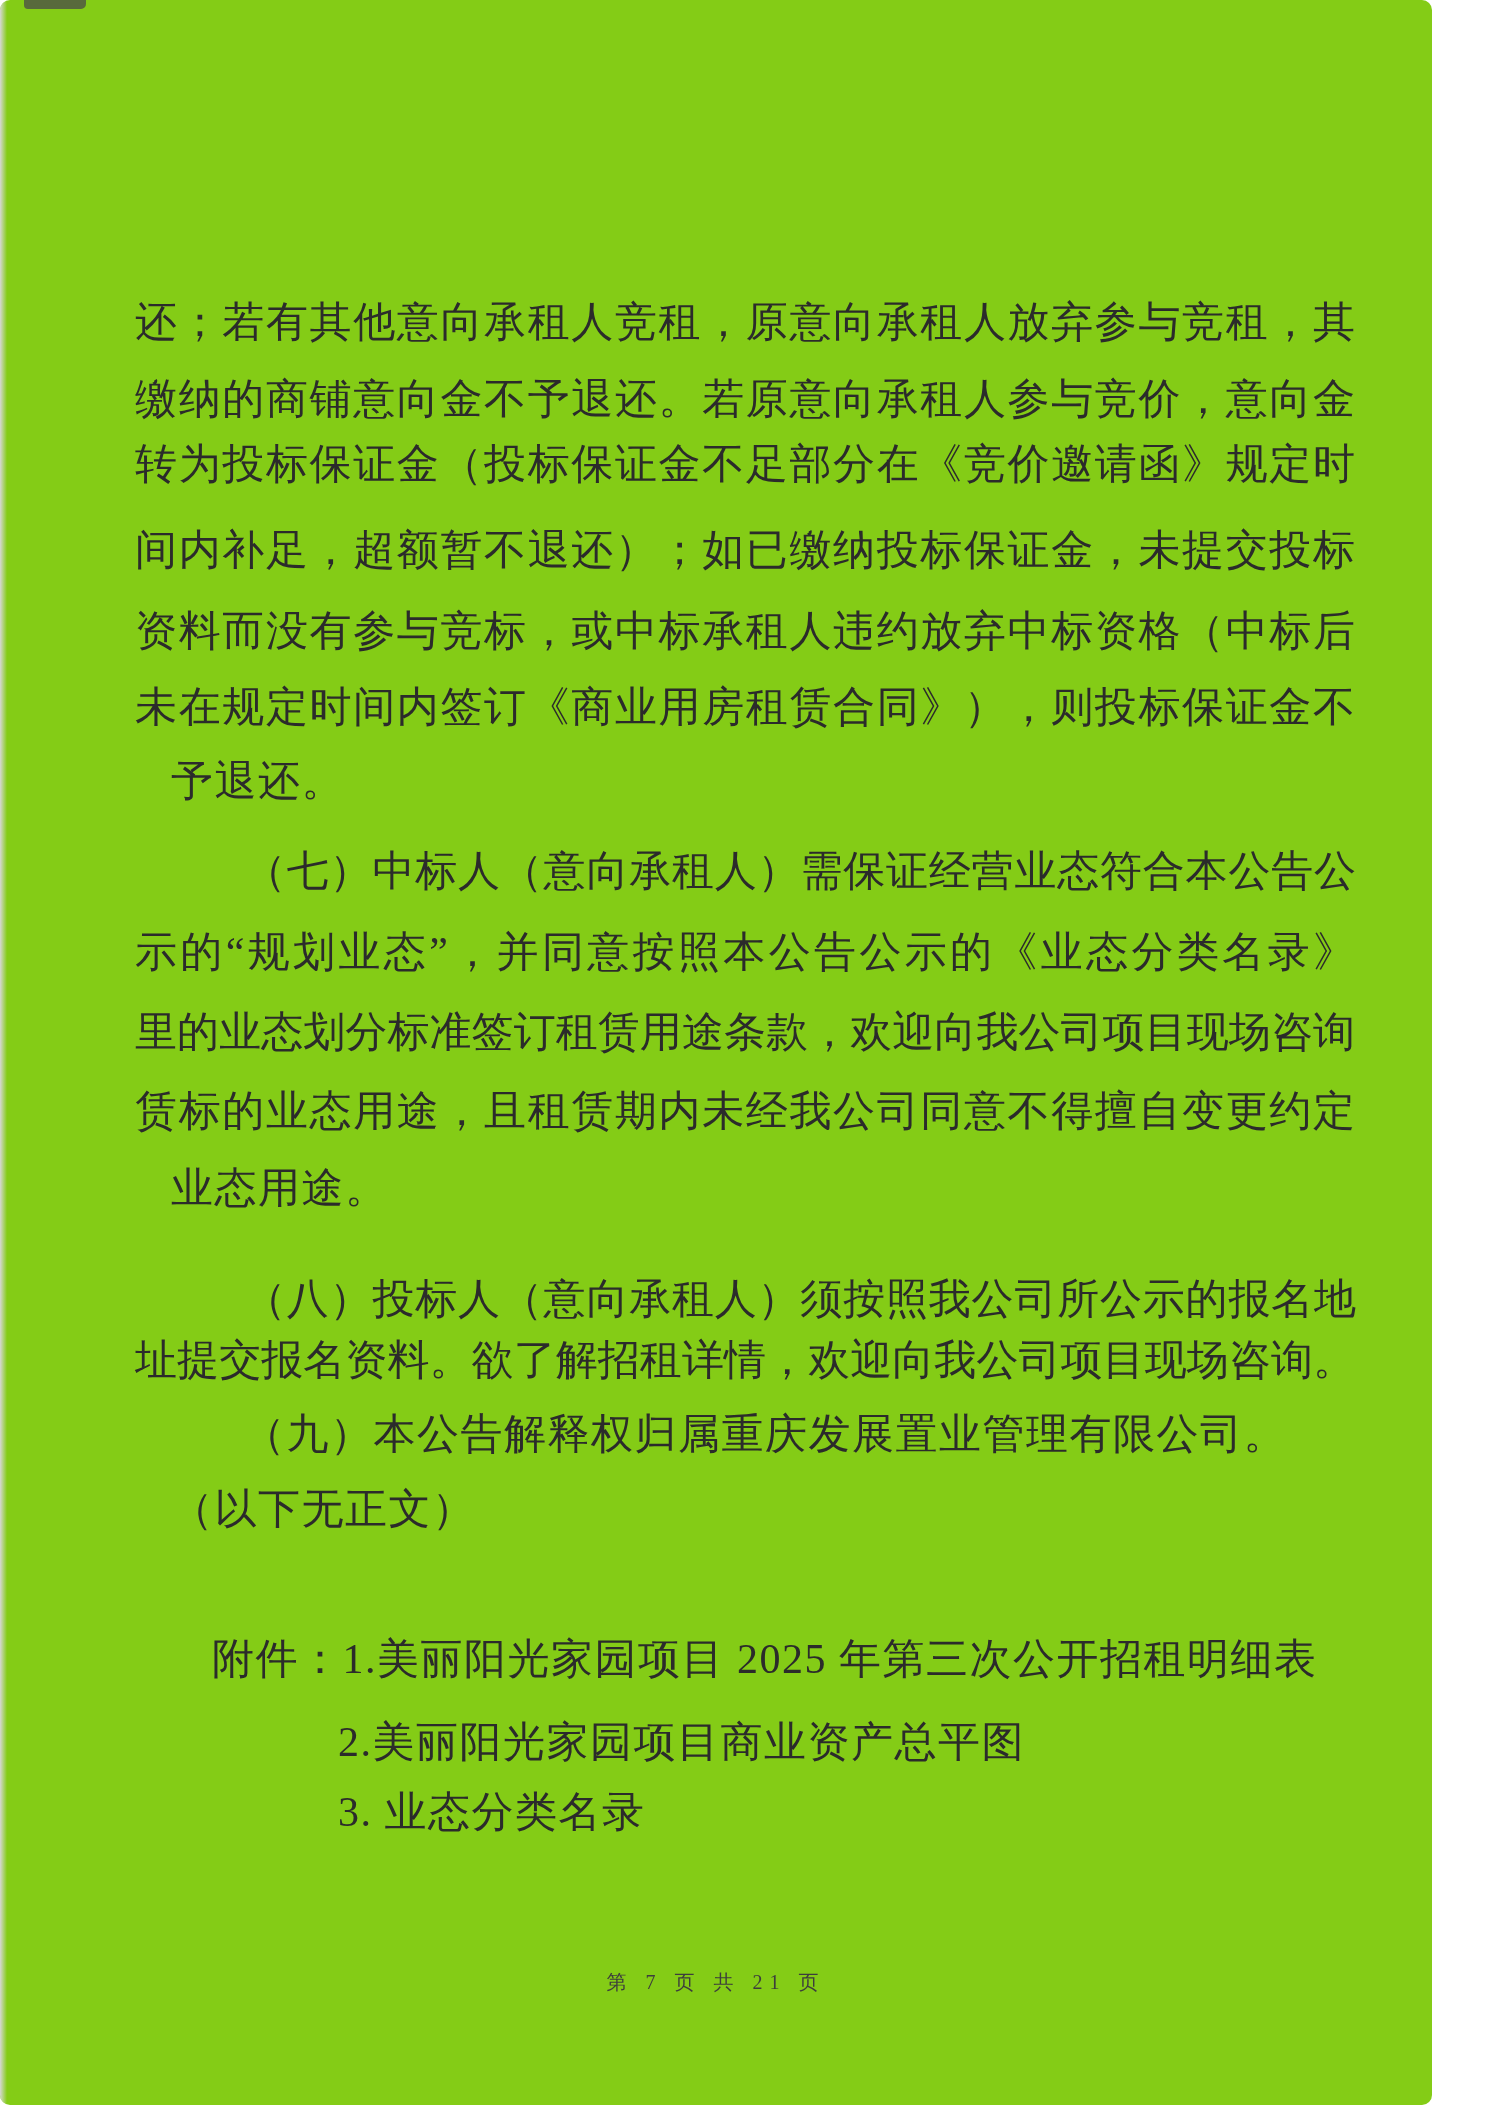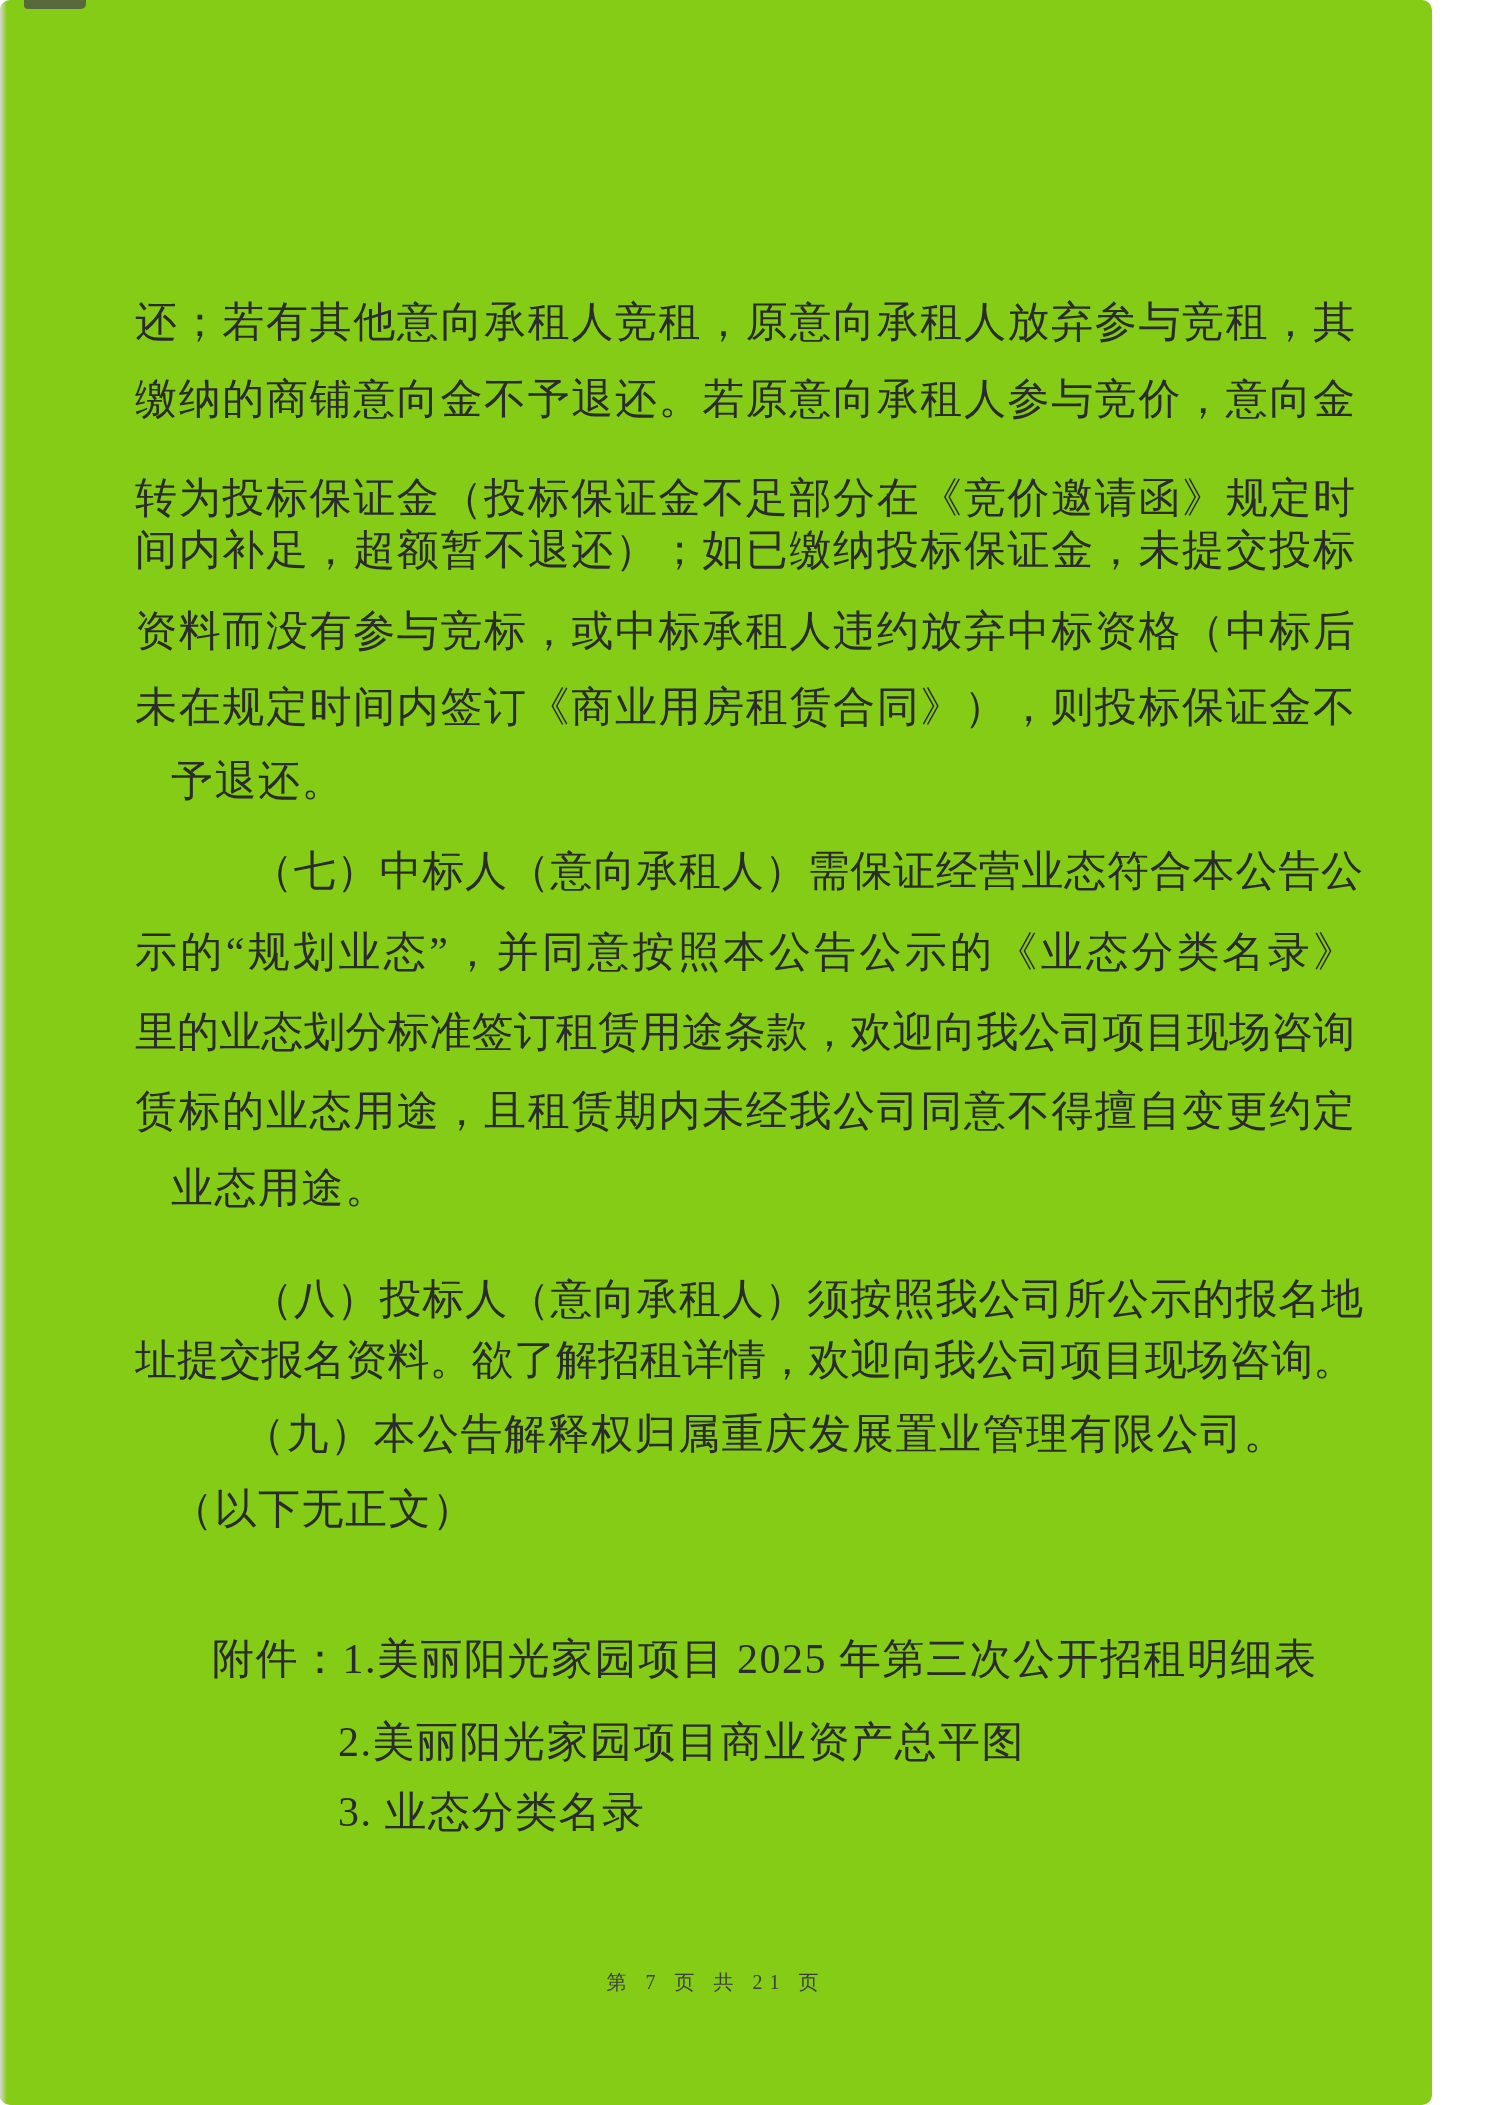--- a/index.html
+++ b/index.html
@@ -40,21 +40,21 @@
   }
   .j {
     left: 135px;
     width: 1220px;
     white-space: normal;
     text-align: justify;
     text-align-last: justify;
     letter-spacing: 0;
   }
   .j-indent {
-    left: 251px;
+    left: 244px;
     width: 1112px;
     white-space: normal;
     text-align: justify;
     text-align-last: justify;
     letter-spacing: 0;
   }
   .flush-left { left: 135px; margin-left: 36px; }
   .indent-left { left: 243px; }
   .attach-label-line { left: 212px; }
   .attach-sub { left: 338px; }
@@ -71,21 +71,21 @@
 </head>
 <body>
 
 <div class="page">
 
   <div class="scan-edge-left"></div>
   <div class="scan-smudge"></div>
 
   <div class="line j" style="top:296px">还；若有其他意向承租人竞租，原意向承租人放弃参与竞租，其</div>
   <div class="line j" style="top:373px">缴纳的商铺意向金不予退还。若原意向承租人参与竞价，意向金</div>
-  <div class="line j" style="top:472px">转为投标保证金（投标保证金不足部分在《竞价邀请函》规定时</div>
+  <div class="line j" style="top:438px">转为投标保证金（投标保证金不足部分在《竞价邀请函》规定时</div>
   <div class="line j" style="top:524px">间内补足，超额暂不退还）；如已缴纳投标保证金，未提交投标</div>
   <div class="line j" style="top:605px">资料而没有参与竞标，或中标承租人违约放弃中标资格（中标后</div>
   <div class="line j" style="top:681px">未在规定时间内签订《商业用房租赁合同》），则投标保证金不</div>
   <div class="line flush-left" style="top:755px">予退还。</div>
 
   <div class="line j-indent" style="top:845px">（七）中标人（意向承租人）需保证经营业态符合本公告公</div>
   <div class="line j" style="top:926px">示的“规划业态”，并同意按照本公告公示的《业态分类名录》</div>
   <div class="line j" style="top:1006px">里的业态划分标准签订租赁用途条款，欢迎向我公司项目现场咨询</div>
   <div class="line j" style="top:1085px">赁标的业态用途，且租赁期内未经我公司同意不得擅自变更约定</div>
   <div class="line flush-left" style="top:1162px">业态用途。</div>

